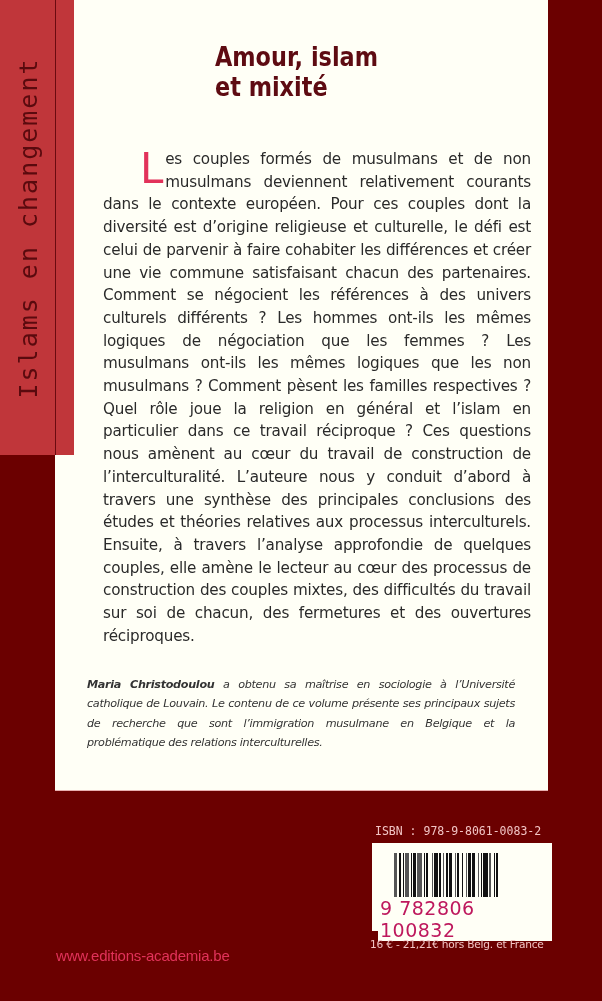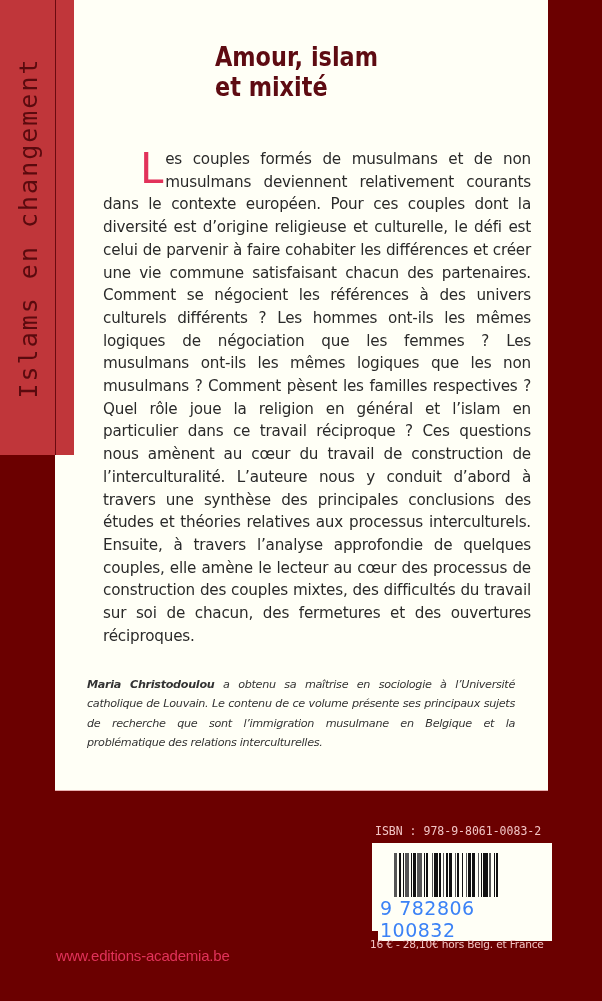--- a/index.html
+++ b/index.html
@@ -66,21 +66,21 @@
       position:absolute; left:372px; top:843px; width:180px; height:88px;
       background:#fffff6;
     }
     .bars {
       position:absolute; left:22px; top:10px; width:146px; height:66px;
       display:flex; align-items:stretch;
     }
     .bars i { display:block; height:100%; }
     .barcode-num {
       position:absolute; left:6px; top:54px;
-      font-family:"DejaVu Sans", sans-serif; font-size:19px; color:#3b82f6;
+      font-family:"DejaVu Sans", sans-serif; font-size:19px; color:#be185d;
       background:#fffff6; padding:0 2px; line-height:22px;
       letter-spacing:0.5px;
     }
     .price {
       position:absolute; left:370px; top:938px;
       color:#f2c4c4; font-family:"DejaVu Sans", sans-serif; font-size:10.6px;
       letter-spacing:-0.2px;
     }
     .website {
       position:absolute; left:56px; top:947px;
@@ -165,15 +165,15 @@
       <i style="width: 1.15px; background: transparent;"></i>
       <i style="width: 2.3px; background: rgb(85, 85, 85);"></i>
       <i style="width: 2.3px; background: transparent;"></i>
       <i style="width: 1.15px; background: rgb(17, 17, 17);"></i>
       <i style="width: 1.15px; background: transparent;"></i>
       <i style="width: 2.3px; background: rgb(17, 17, 17);"></i>
       <i style="width: 1.15px; background: transparent;"></i>
     </div>
   <div class="barcode-num">9 782806 100832</div>
 </div>
-<div class="price">16 € - 28,10€ hors Belg. et France</div>
+<div class="price">16 € - 21,21€ hors Belg. et France</div>
 
 <div class="website">www.editions-academia.be</div>
 
 </body></html>

